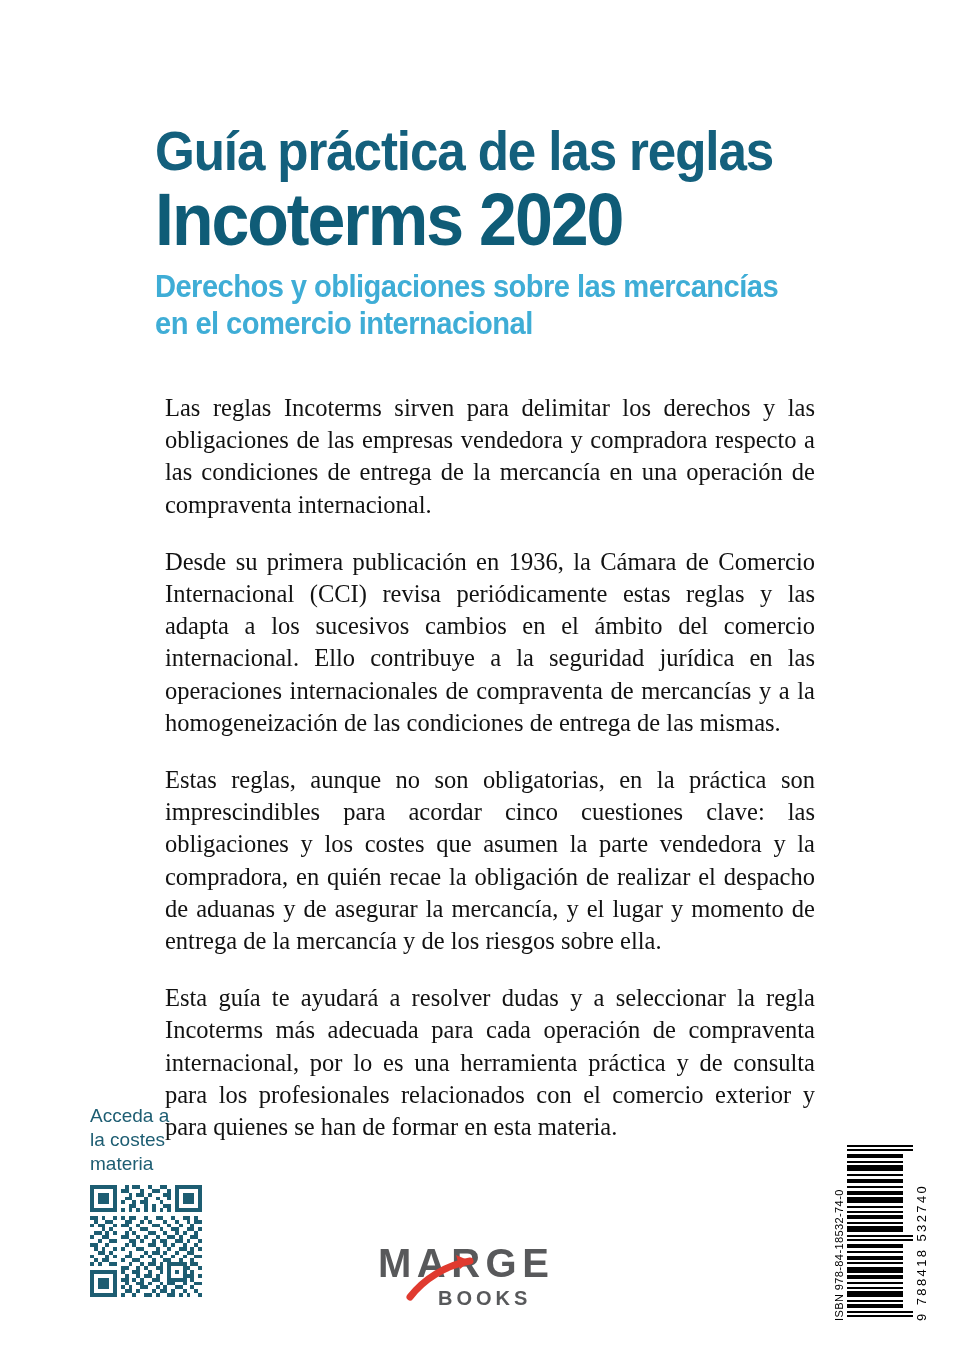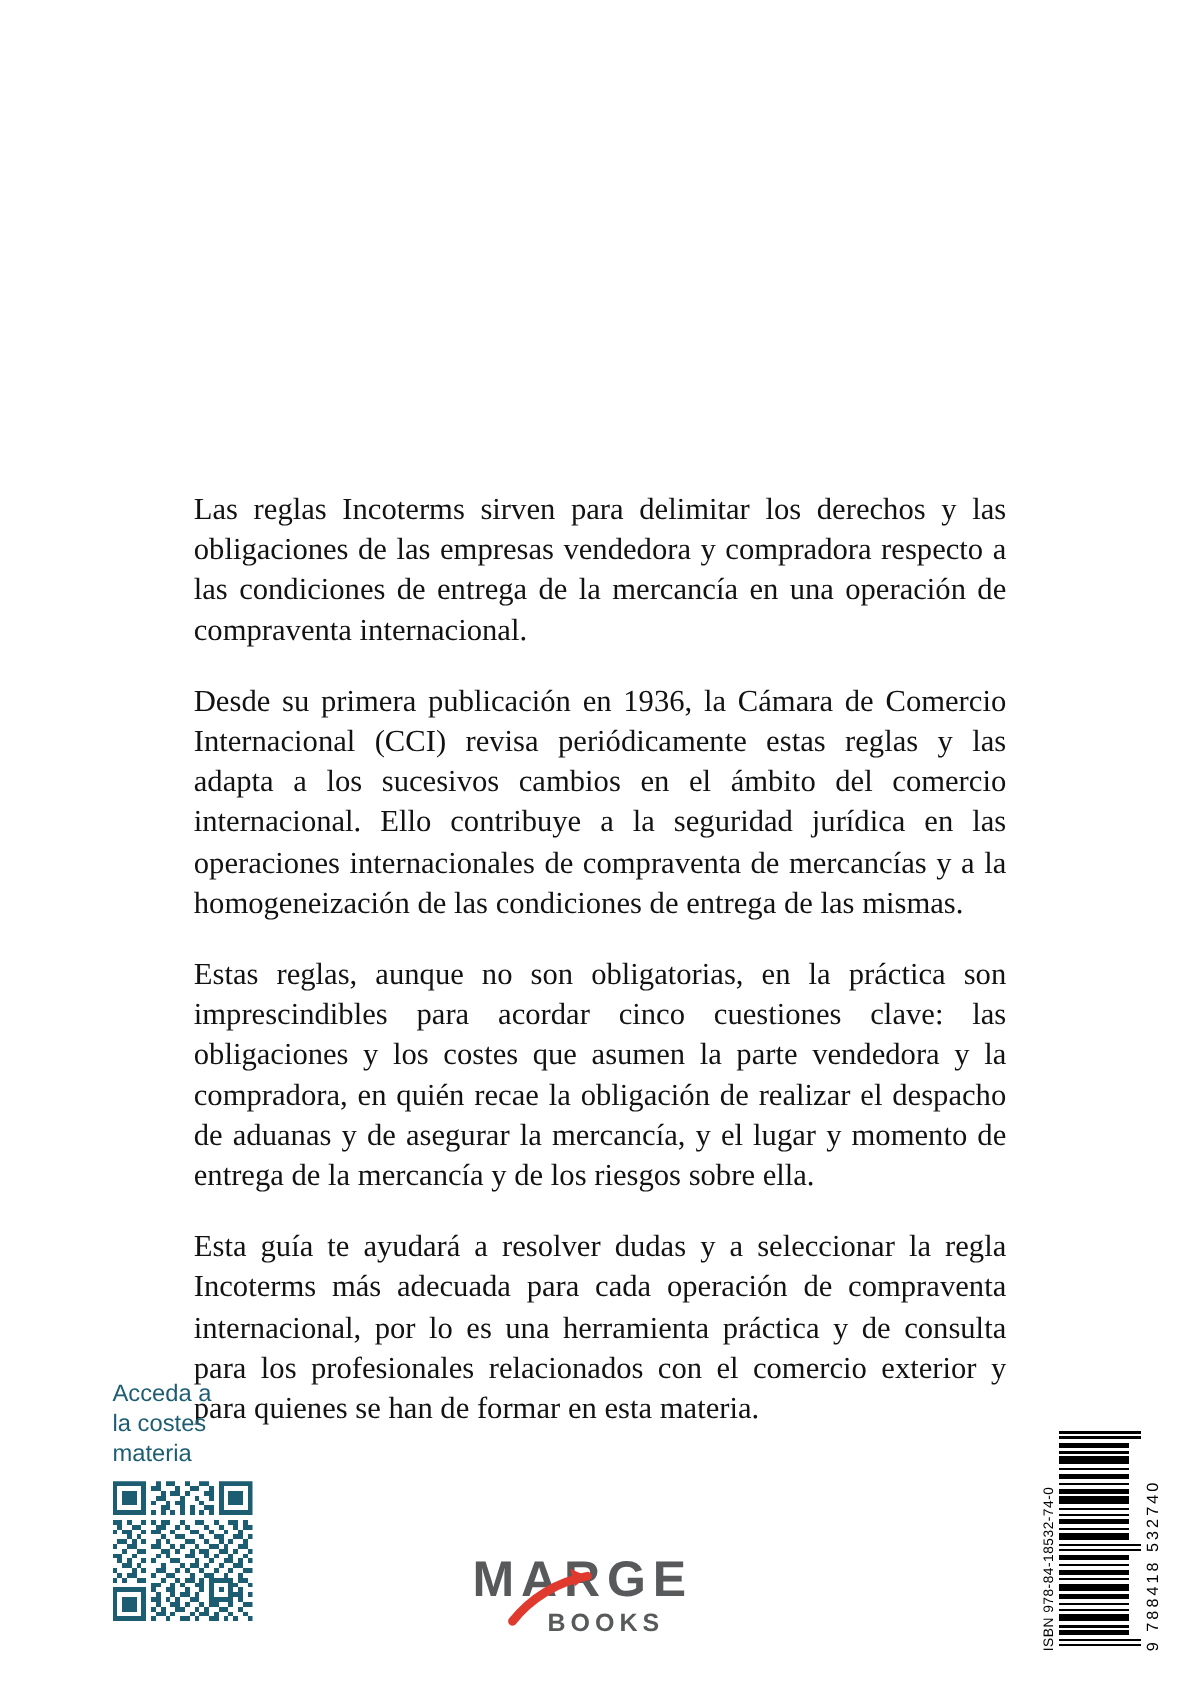--- a/index.html
+++ b/index.html
@@ -60,21 +60,21 @@
     color: #3fadd6;
     transform: scaleX(0.94);
     transform-origin: left center;
     margin-top: 10px;
   }
   .subtitle div { white-space: nowrap; }
 
   
   .body-copy {
     position: absolute;
-    left: 155px;
+    left: 165px;
     top: 392px;
     width: 650px;
   }
   .body-copy p {
     margin: 0 0 25px 0;
     font-family: "Liberation Serif", serif;
     font-size: 24.5px;
     line-height: 32.2px;
     color: #121212;
     text-align: justify;
@@ -153,20 +153,28 @@
     white-space: nowrap;
     line-height: 15px;
     margin-top: 1px;
   }
 </style>
 </head>
 <body>
 
 <div class="cover">
 
+  <div class="title-block">
+    <div class="title-line-1">Guía práctica de las reglas</div>
+    <div class="title-line-2">Incoterms 2020</div>
+    <div class="subtitle">
+      <div>Derechos y obligaciones sobre las mercancías</div>
+      <div>en el comercio internacional</div>
+    </div>
+  </div>
 
   <div class="body-copy">
     <p>Las reglas Incoterms sirven para delimitar los derechos y las obligaciones de las empresas vendedora y compradora respecto a las condiciones de entrega de la mercancía en una operación de compraventa internacional.</p>
     <p>Desde su primera publicación en 1936, la Cámara de Comercio Internacional (CCI) revisa periódicamente estas reglas y las adapta a los sucesivos cambios en el ámbito del comercio internacional. Ello contribuye a la seguridad jurídica en las operaciones internacionales de compraventa de mercancías y a la homogeneización de las condiciones de entrega de las mismas.</p>
     <p>Estas reglas, aunque no son obligatorias, en la práctica son imprescindibles para acordar cinco cuestiones clave: las obligaciones y los costes que asumen la parte vendedora y la compradora, en quién recae la obligación de realizar el despacho de aduanas y de asegurar la mercancía, y el lugar y momento de entrega de la mercancía y de los riesgos sobre ella.</p>
     <p>Esta guía te ayudará a resolver dudas y a seleccionar la regla Incoterms más adecuada para cada operación de compraventa internacional, por lo es una herramienta práctica y de consulta para los profesionales relacionados con el comercio exterior y para quienes se han de formar en esta materia.</p>
   </div>
 
   <div class="qr-block">
     <div class="qr-label">

